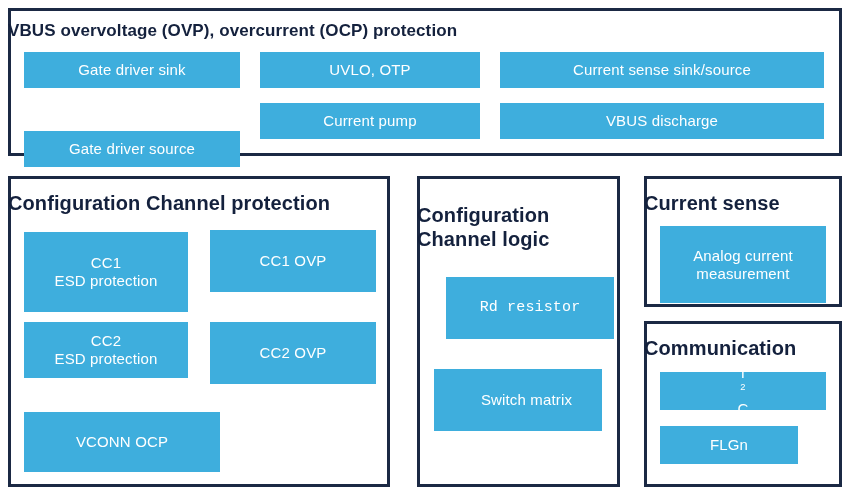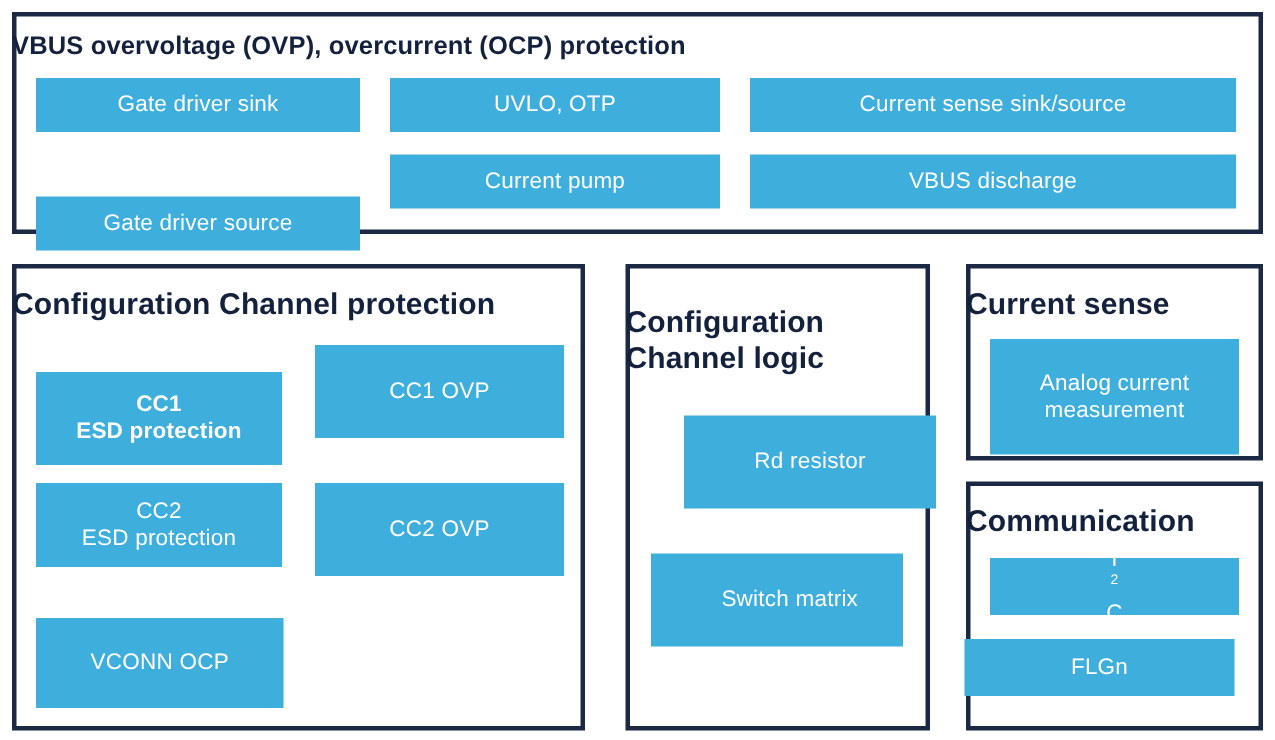--- a/index.html
+++ b/index.html
@@ -95,53 +95,53 @@
   </div>
   <div class="block t-15" style="left:500px; top:103px; width:324px; height:36px;">
     <span>VBUS discharge</span>
   </div>
 
   <div class="panel" style="left:8px; top:176px; width:382px; height:311px;">
   </div>
 
   <div class="panel-title t-16" style="left:8px; top:192px; width:382px;">Configuration Channel protection</div>
 
-  <div class="block t-15" style="left:24px; top:248px; width:164px; height:62px;font-weight:bold;">
+  <div class="block t-15" style="left:24px; top:232px; width:164px; height:80px;">
     <span>
       <span>CC1</span>
       <span>ESD protection</span>
     </span>
   </div>
   <div class="block t-15" style="left:210px; top:230px; width:166px; height:62px;">
     <span>CC1 OVP</span>
   </div>
 
   <div class="block t-15" style="left:24px; top:322px; width:164px; height:56px;">
     <span>
       <span>CC2</span>
       <span>ESD protection</span>
     </span>
   </div>
   <div class="block t-15" style="left:210px; top:322px; width:166px; height:62px;">
     <span>CC2 OVP</span>
   </div>
 
-  <div class="block t-15" style="left:24px; top:412px; width:165px; height:60px;">
+  <div class="block t-15" style="left:24px; top:412px; width:196px; height:60px;">
     <span>VCONN OCP</span>
   </div>
 
   <div class="panel" style="left:417px; top:176px; width:203px; height:311px;">
   </div>
 
   <div class="panel-title t-16" style="left:417px; top:204px; width:203px;">
     <div>Configuration</div>
     <div>Channel logic</div>
   </div>
 
-  <div class="block t-15" style="left:456px; top:277px; width:168px; height:62px;">
+  <div class="block t-15" style="left:446px; top:277px; width:168px; height:62px;font-family:Liberation Mono, monospace;">
     <span>Rd resistor</span>
   </div>
   <div class="block t-15" style="left:434px; top:369px; width:168px; height:62px;padding-left:17px;">
     <span>Switch matrix</span>
   </div>
 
   <div class="panel" style="left:644px; top:176px; width:198px; height:131px;">
   </div>
 
   <div class="panel-title t-16" style="left:644px; top:192px; width:198px;">Current sense</div>
@@ -155,17 +155,17 @@
 
   <div class="panel" style="left:644px; top:321px; width:198px; height:166px;">
   </div>
 
   <div class="panel-title t-16" style="left:644px; top:337px; width:198px;">Communication</div>
 
   <div class="block t-15" style="left:660px; top:372px; width:166px; height:38px;">
     <span><span>I</span><sup>2</sup><span>C</span></span>
   </div>
 
-  <div class="block t-15" style="left:643px; top:426px; width:180px; height:38px;">
+  <div class="block t-15" style="left:660px; top:426px; width:138px; height:38px;">
     <span>FLGn</span>
   </div>
 
 </div>
 
 </body></html>

